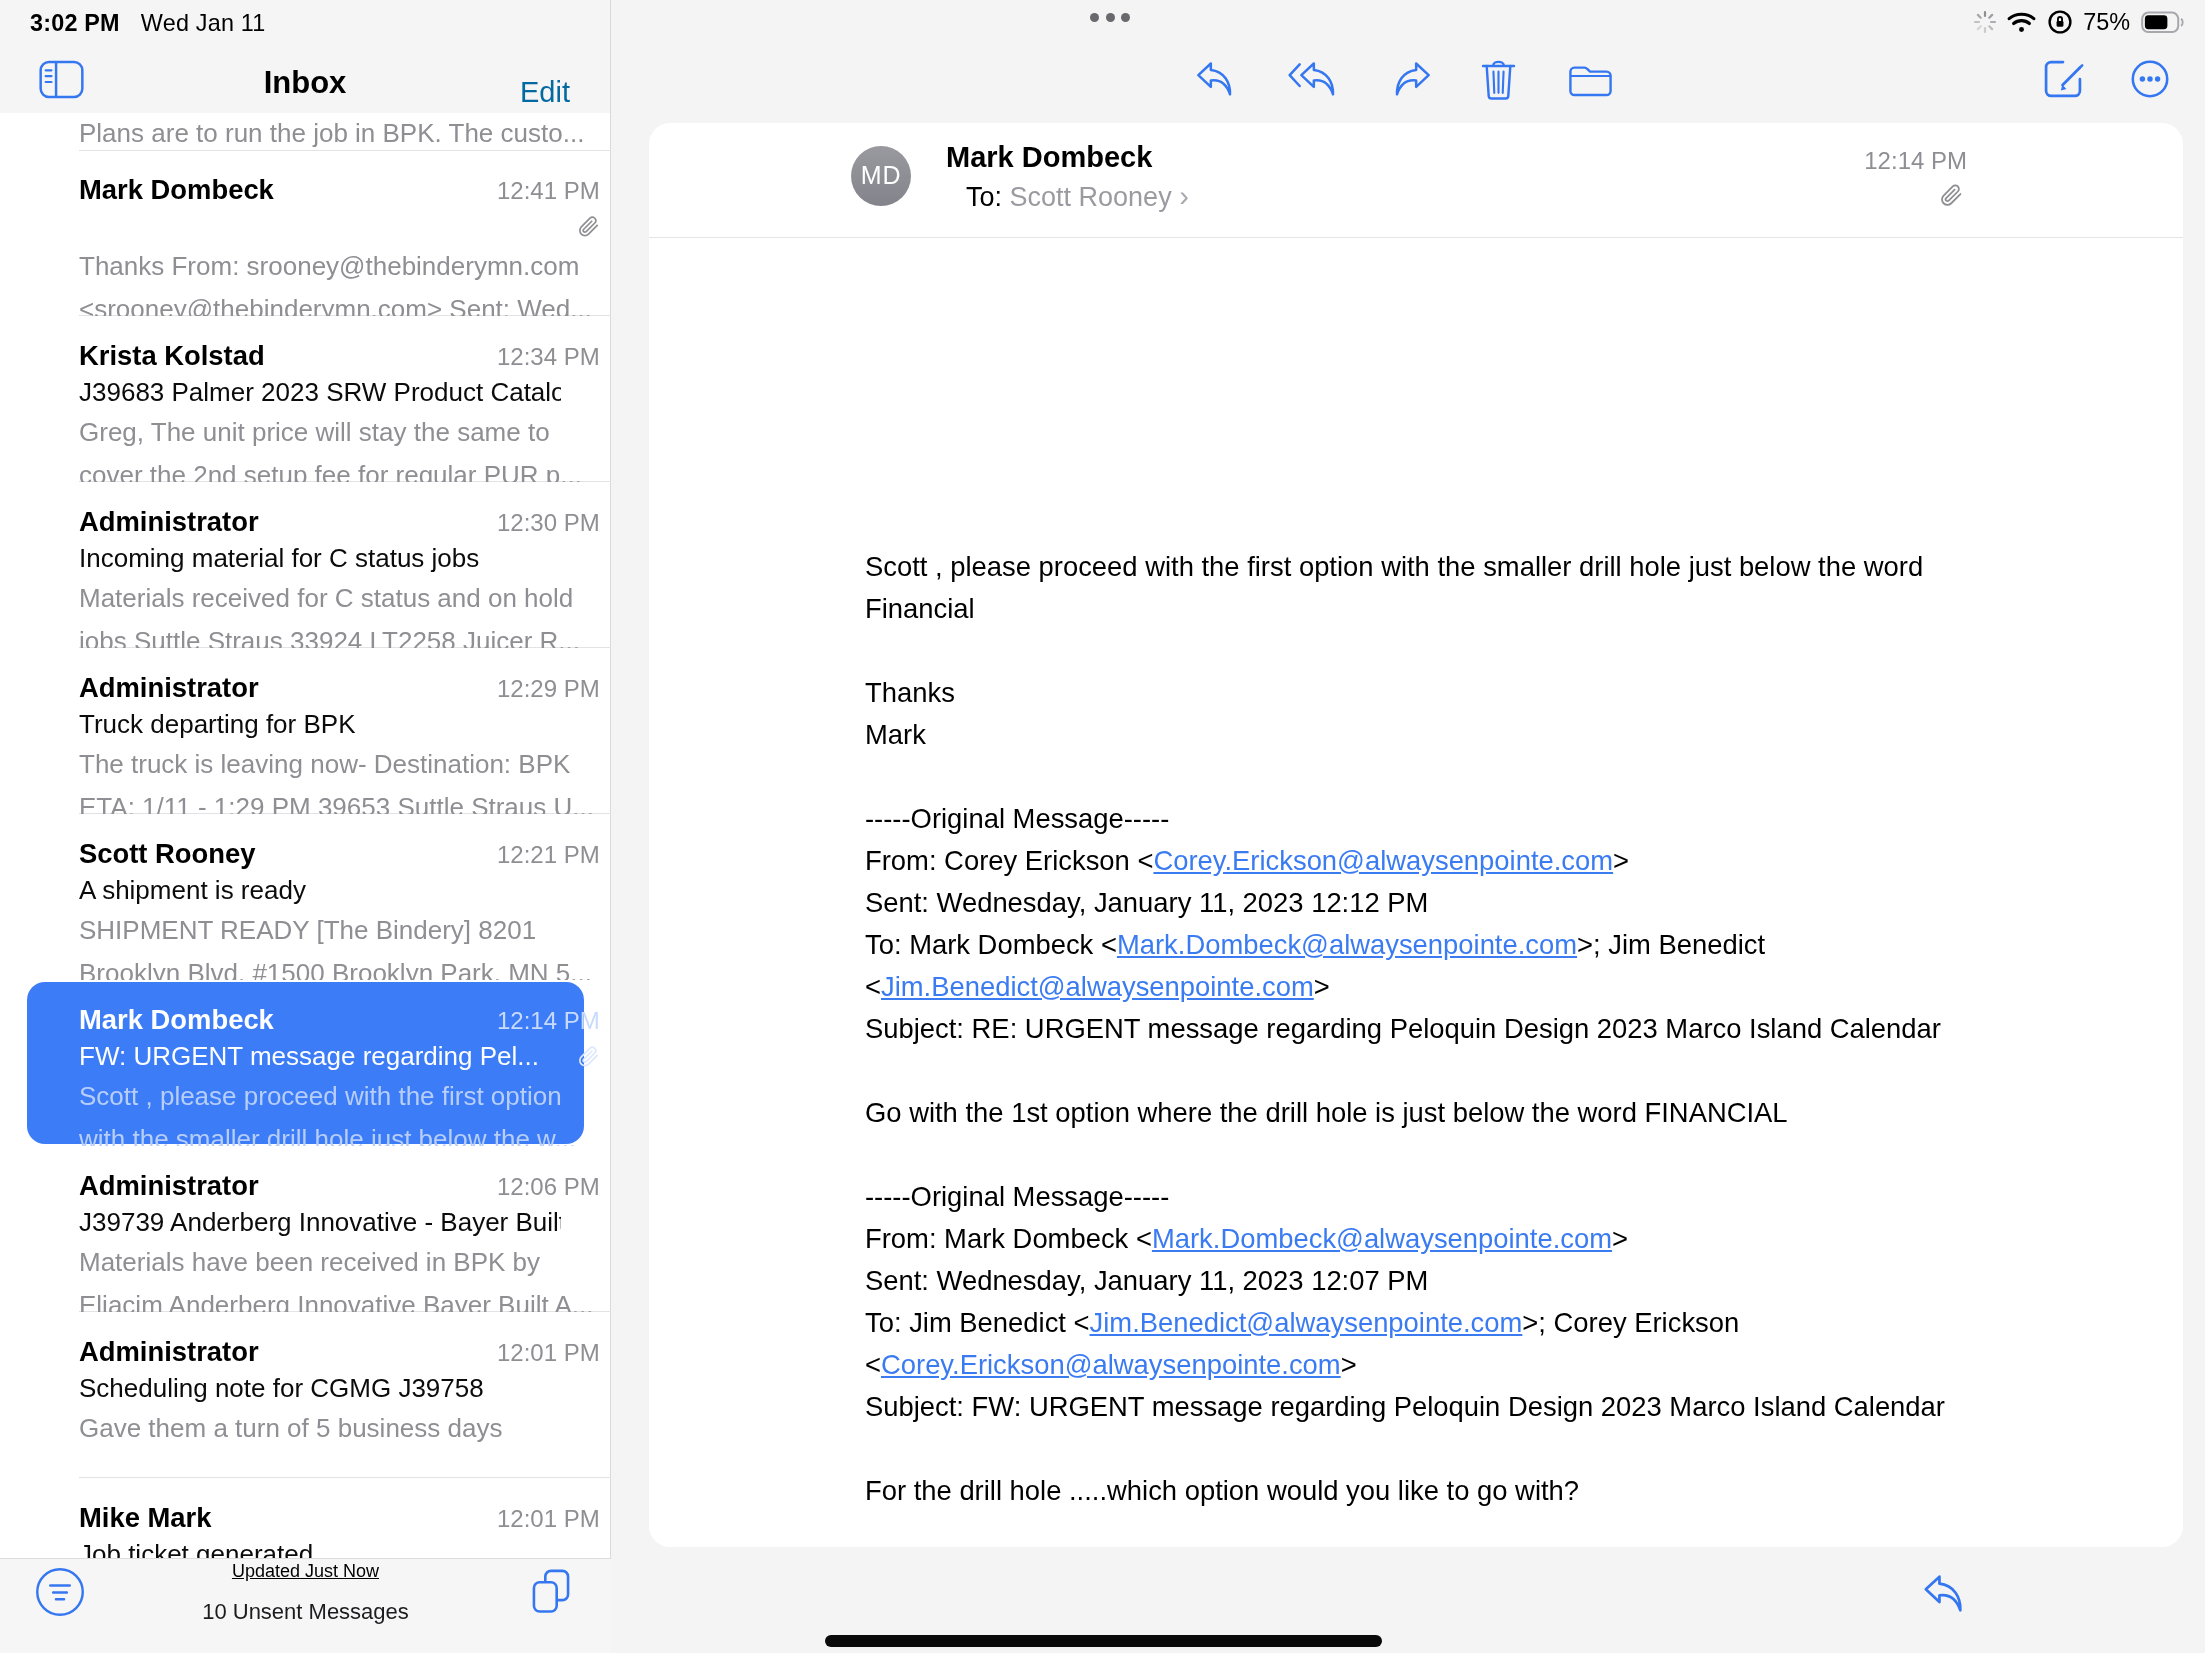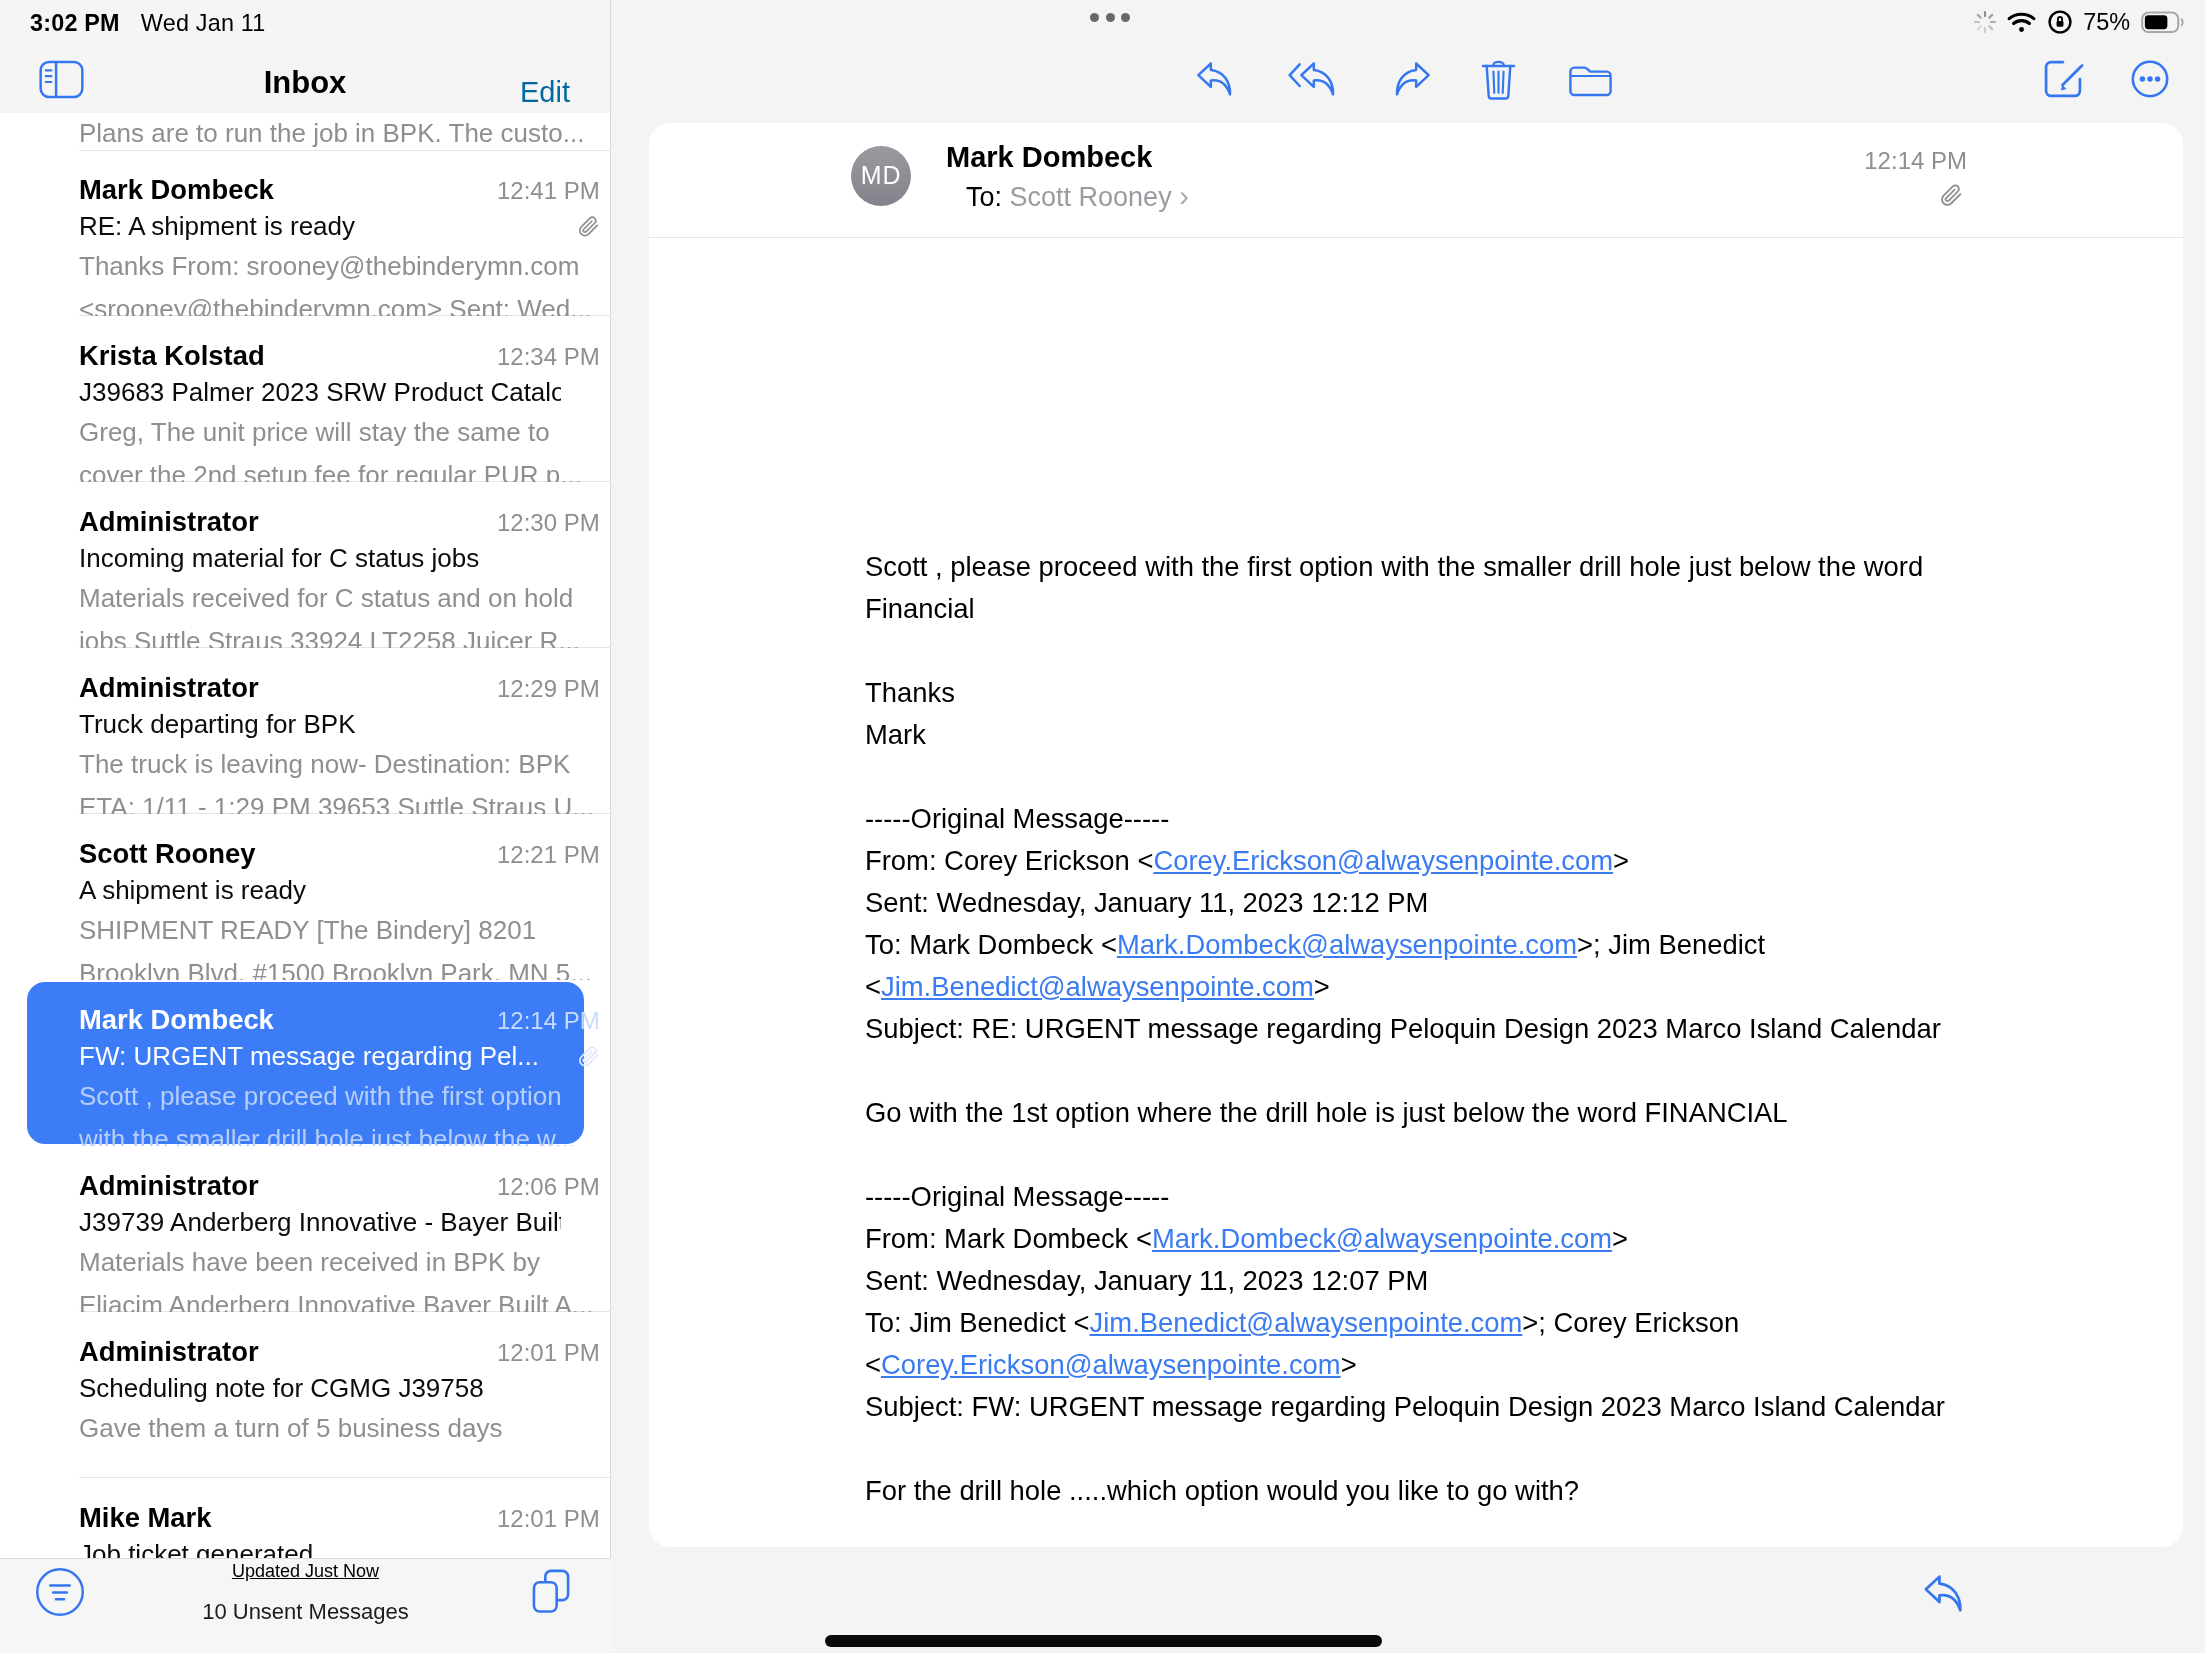--- a/index.html
+++ b/index.html
@@ -77,21 +77,20 @@
 </style>
 </head>
 <body>
 
 <div class="sidebar">
   <div class="partial-row">Plans are to run the job in BPK. The custo...</div>
   <div class="email-list">
       <div class="email-row">
         <div class="row-name">Mark Dombeck</div>
         <div class="row-time">12:41 PM</div>
-        <div class="row-subject">RE: A shipment is ready</div>
         <div class="row-snippet">Thanks From: srooney@thebinderymn.com &lt;srooney@thebinderymn.com&gt; Sent: Wed...</div>
         <div class="row-clip">
           <svg width="22.6" height="22.6" viewBox="0 0 24 24" fill="none" stroke="currentColor" stroke-width="1.8" stroke-linecap="round">
             <path d="M21.44 11.05 L12.25 20.24 a5.4 5.4 0 0 1 -7.64 -7.64 L13.8 3.41 a3.6 3.6 0 0 1 5.09 5.09 L9.7 17.69 a1.8 1.8 0 0 1 -2.55 -2.55 L15.64 6.65"></path>
           </svg>
         </div>
       </div>
       <div class="email-row">
         <div class="row-name">Krista Kolstad</div>
         <div class="row-time">12:34 PM</div>

